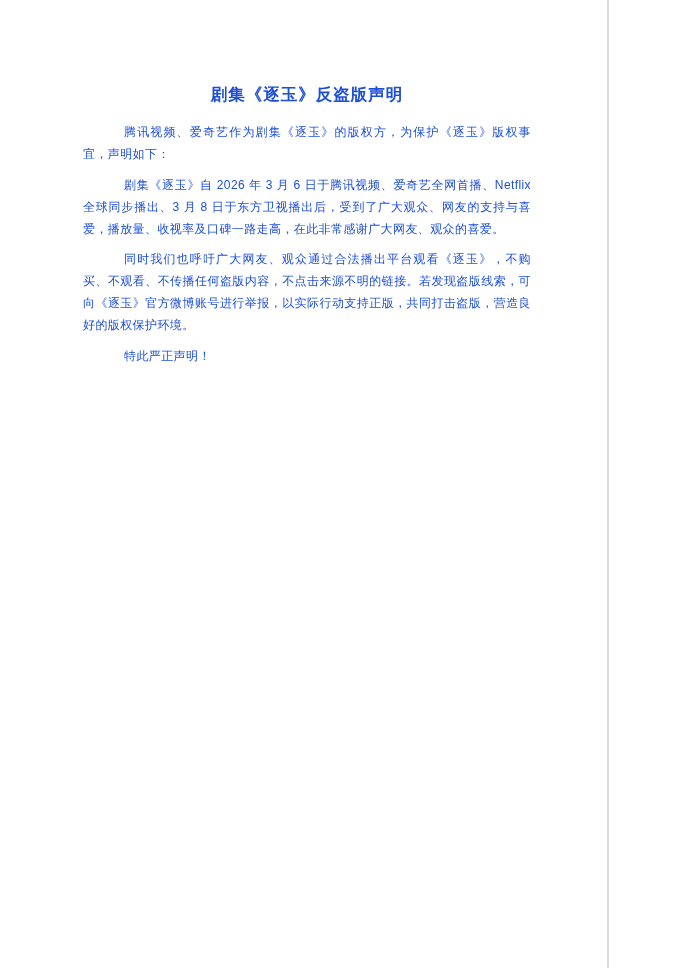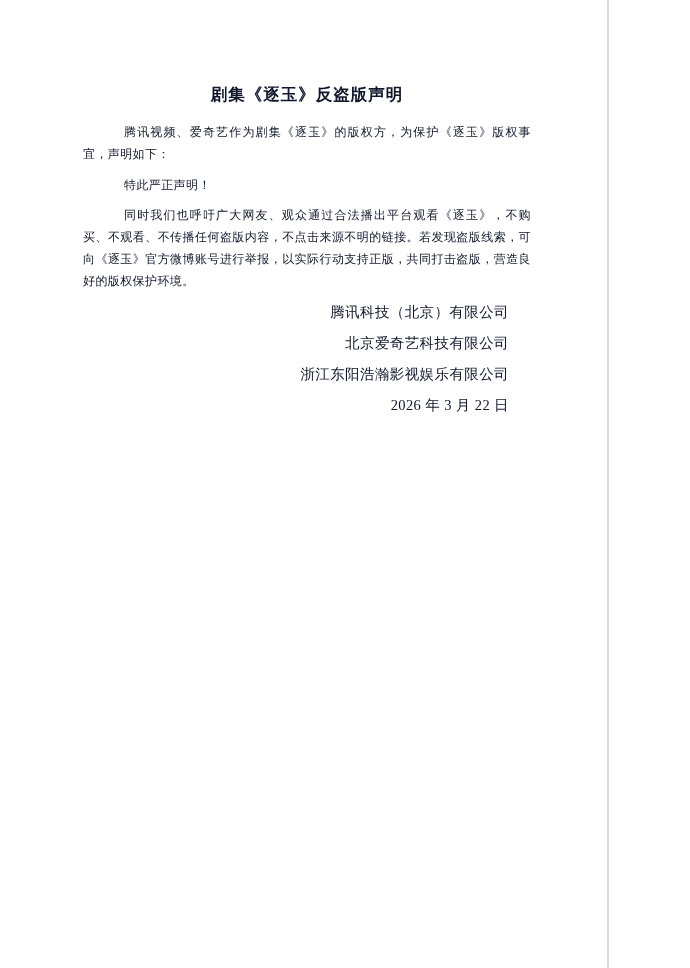--- a/index.html
+++ b/index.html
@@ -5,22 +5,22 @@
   html, body {
     margin: 0;
     padding: 0;
     background: #ffffff;
   }
   .page {
     position: relative;
     width: 614px;
     height: 968px;
     background: #ffffff;
-    color: #0f172a;
-    font-family: Liberation Serif, serif;
+    color: #1d4ed8;
+    font-family: Liberation Sans, sans-serif;
     overflow: hidden;
     box-sizing: border-box;
   }
   .edge-line {
     position: absolute;
     top: 0;
     bottom: 0;
     right: 5px;
     width: 2px;
     background: #dadada;
@@ -57,26 +57,21 @@
 </style>
 </head>
 <body>
 
 <div class="page">
 
   <h1 class="title">剧集《逐玉》反盗版声明</h1>
 
   <div class="content">
     <p>腾讯视频、爱奇艺作为剧集《逐玉》的版权方，为保护《逐玉》版权事宜，声明如下：</p>
+    <p>剧集《逐玉》自 2026 年 3 月 6 日于腾讯视频、爱奇艺全网首播、Netflix 全球同步播出、3 月 8 日于东方卫视播出后，受到了广大观众、网友的支持与喜爱，播放量、收视率及口碑一路走高，在此非常感谢广大网友、观众的喜爱。</p>
+    <p>同时我们也呼吁广大网友、观众通过合法播出平台观看《逐玉》，不购买、不观看、不传播任何盗版内容，不点击来源不明的链接。若发现盗版线索，可向《逐玉》官方微博账号进行举报，以实际行动支持正版，共同打击盗版，营造良好的版权保护环境。</p>
     <p>特此严正声明！</p>
-    <p>同时我们也呼吁广大网友、观众通过合法播出平台观看《逐玉》，不购买、不观看、不传播任何盗版内容，不点击来源不明的链接。若发现盗版线索，可向《逐玉》官方微博账号进行举报，以实际行动支持正版，共同打击盗版，营造良好的版权保护环境。</p>
   </div>
 
-  <div class="signatures">
-    <div>腾讯科技（北京）有限公司</div>
-    <div>北京爱奇艺科技有限公司</div>
-    <div>浙江东阳浩瀚影视娱乐有限公司</div>
-    <div>2026 年 3 月 22 日</div>
-  </div>
 
   <div class="edge-line"></div>
 
 </div>
 
 </body></html>

